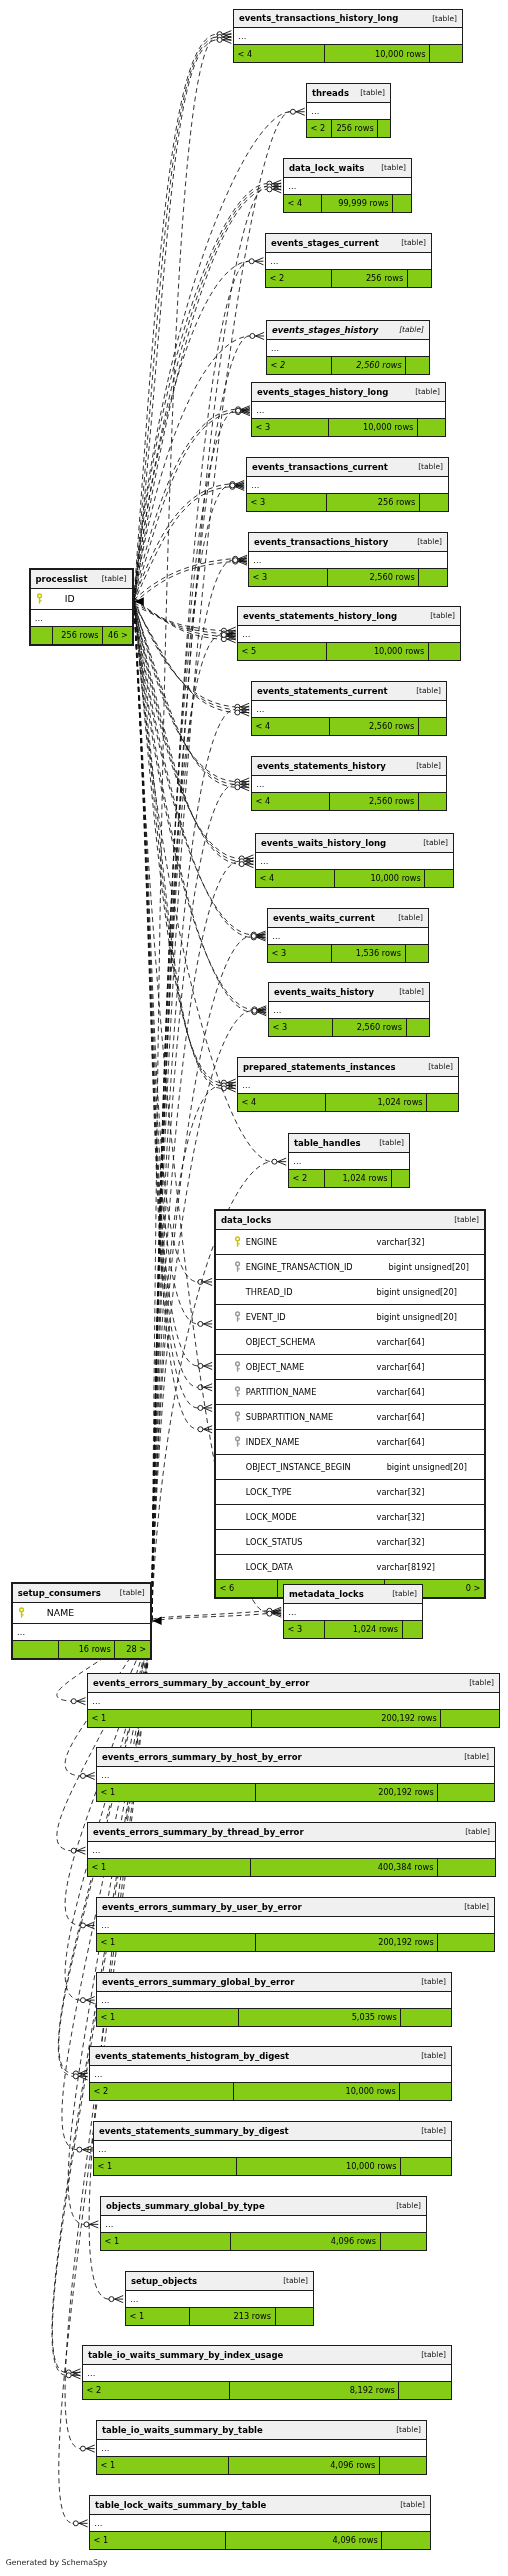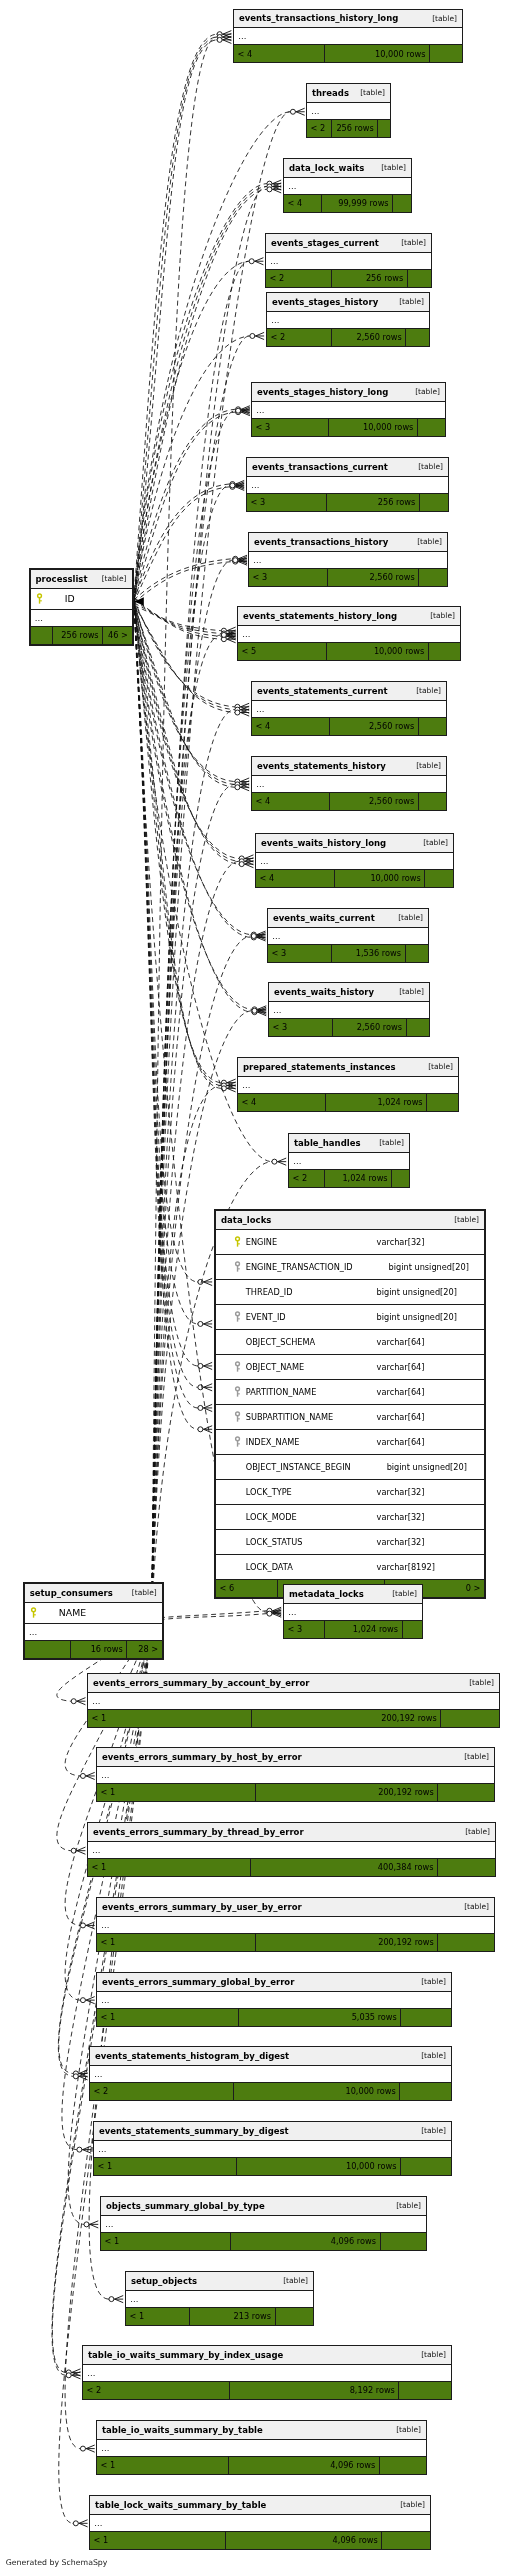--- a/index.html
+++ b/index.html
@@ -1,19 +1,19 @@
 <!DOCTYPE html>
 <html style="font-size:11.4px"><head>
 <meta charset="utf-8">
 <style>
   html,body{margin:0;padding:0;background:#fff;}
   #diagram{position:relative;width:509px;height:2576px;background:#fff;
     font-family:"DejaVu Sans","Liberation Sans",sans-serif;color:#000;overflow:hidden;}
   #rel-svg{position:absolute;left:0;top:0;z-index:1;}
-  .table-box{position:absolute;background:#4d7c0f;border:1.4px solid #1c1c1c;box-sizing:border-box;z-index:2;}
+  .table-box{position:absolute;background:#84cc16;border:1.4px solid #1c1c1c;box-sizing:border-box;z-index:2;}
   .table-box.thick{border-width:2.1px;}
   .t-header{display:flex;justify-content:space-between;align-items:center;background:#f0f0f0;
     border-bottom:1.4px solid #1c1c1c;height:18.5px;padding:0 5px;box-sizing:border-box;white-space:nowrap;}
   .t-name{font-weight:bold;font-size:8.5px;}
   .t-tag{font-size:7.5px;margin-left:7.1px;color:#111;}
   .row{border-bottom:0.7px solid #1c1c1c;display:flex;align-items:center;box-sizing:border-box;background:#fff;}
   .ellipsis-row{height:17px;font-size:8.5px;padding:0 4.3px;color:#111;}
   .key-row{height:21.4px;font-size:9.3px;padding:0 5.7px;}
   .key-row .label{margin-left:21.4px;}
   .col-row{height:21px;font-size:8.2px;padding:12px;}
@@ -478,21 +478,21 @@
         <div class="t-name">events_stages_current</div>
         <div class="t-tag">[table]</div>
       </div>
       <div class="row ellipsis-row">...</div>
       <div class="t-footer">
         <div class="f-cell f-deg sep" style="width: 40%;">&lt; 2</div>
         <div class="f-cell f-rows sep" style="width: 46%;">256 rows</div>
         <div class="f-cell f-out" style="width: 14%;"></div>
       </div>
     </div>
-    <div class="table-box" style="left: 266px; top: 292px; width: 164px;">
+    <div class="table-box" style="left: 266px; top: 320px; width: 164px; font-style: italic;">
       <div class="t-header">
         <div class="t-name">events_stages_history</div>
         <div class="t-tag">[table]</div>
       </div>
       <div class="row ellipsis-row">...</div>
       <div class="t-footer">
         <div class="f-cell f-deg sep" style="width: 40%;">&lt; 2</div>
         <div class="f-cell f-rows sep" style="width: 46%;">2,560 rows</div>
         <div class="f-cell f-out" style="width: 14%;"></div>
       </div>
@@ -807,21 +807,21 @@
         </div>
         <div class="label">ID</div>
       </div>
       <div class="row ellipsis-row">...</div>
       <div class="t-footer">
         <div class="f-cell f-deg sep" style="width: 22%;"></div>
         <div class="f-cell f-rows sep" style="width: 50%;">256 rows</div>
         <div class="f-cell f-out" style="width: 28%;">46 &gt;</div>
       </div>
     </div>
-    <div class="table-box thick" style="left: 10.7px; top: 1582px; width: 141px; margin-left: 12px;">
+    <div class="table-box thick" style="left: 10.7px; top: 1582px; width: 141px;">
       <div class="t-header">
         <div class="t-name">setup_consumers</div>
         <div class="t-tag">[table]</div>
       </div>
       <div class="row key-row">
         <div class="key-icon">
           <svg viewBox="0 0 10 16" width="7.1" height="11.4">
             <circle cx="5" cy="4" r="2.7" fill="none" stroke="#c6c600" stroke-width="2"></circle>
             <line x1="5" y1="6.8" x2="5" y2="15" stroke="#c6c600" stroke-width="2"></line>
             <line x1="5" y1="11" x2="8.2" y2="11" stroke="#c6c600" stroke-width="1.6"></line>

